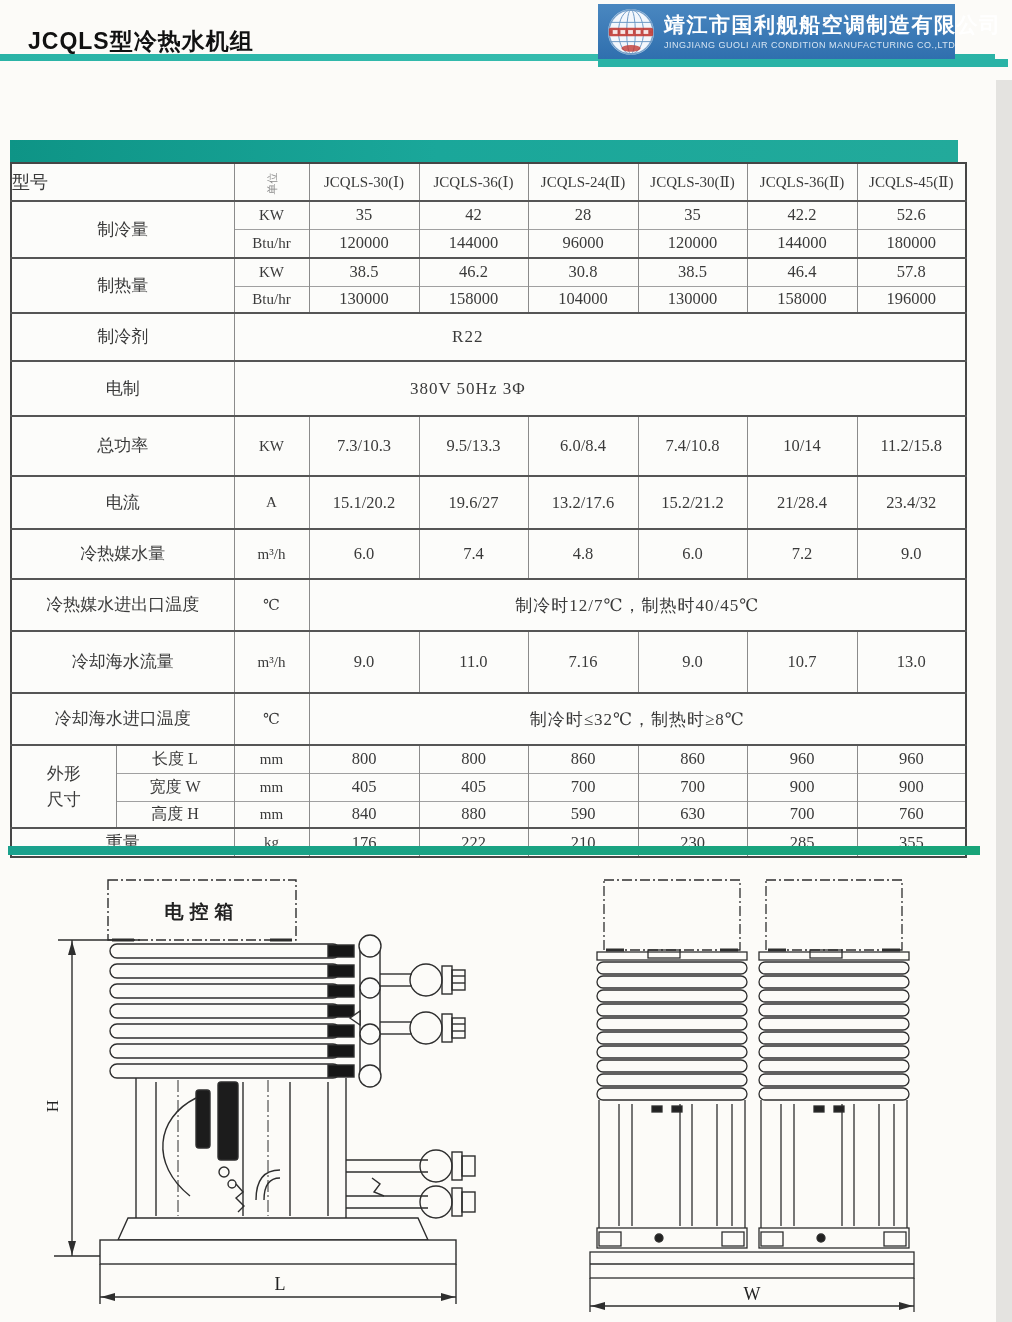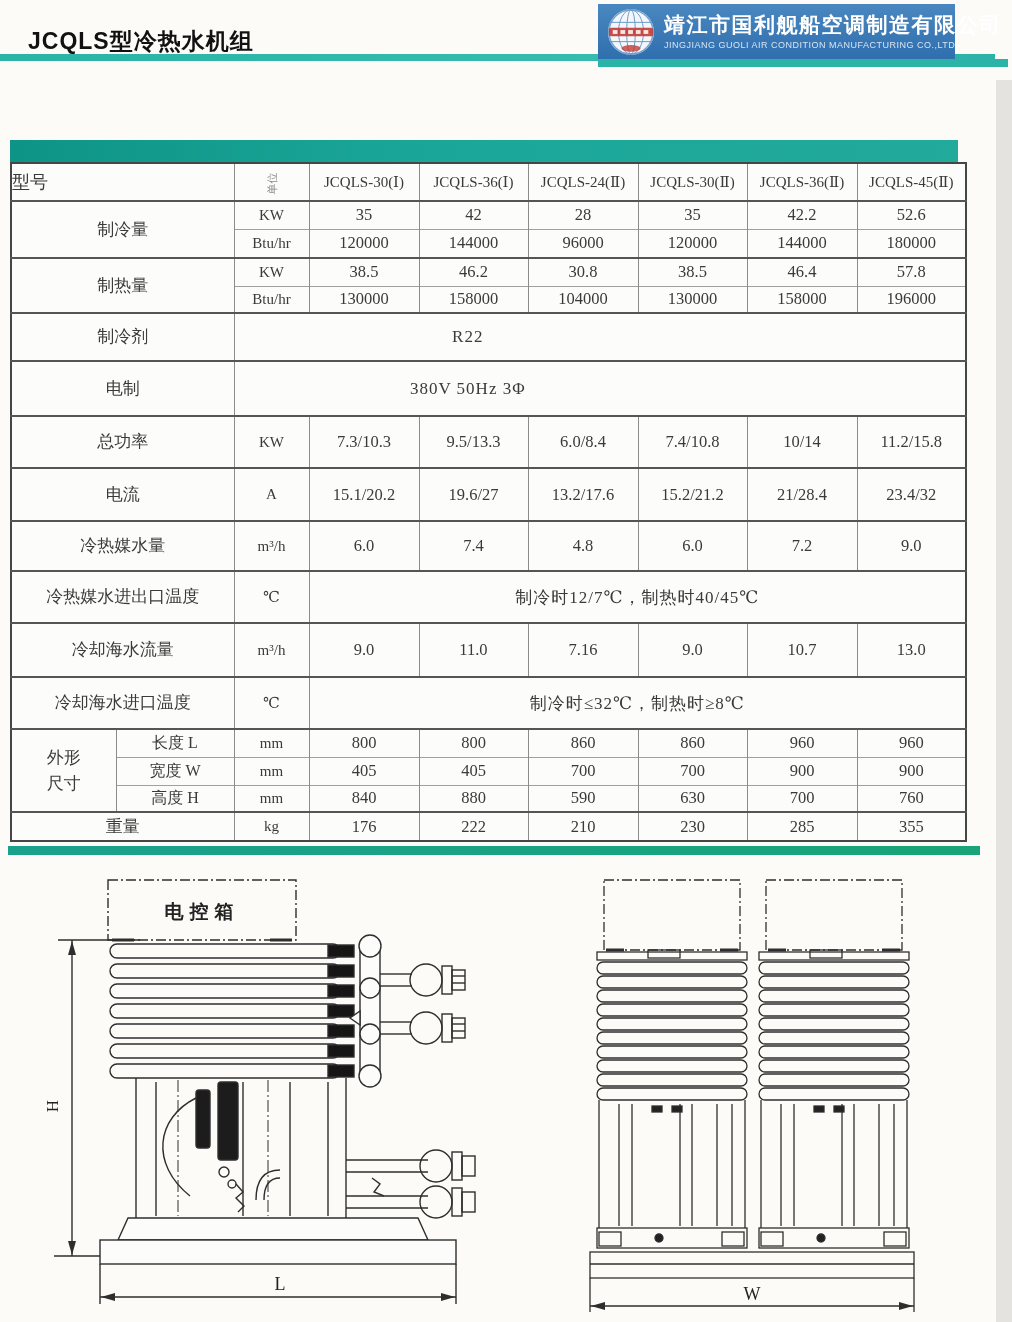--- a/index.html
+++ b/index.html
@@ -146,21 +146,21 @@
           <td class="val">196000</td>
         </tr>
         <tr style="height: 48px;">
           <td class="lbl" rowspan="1" colspan="2">制冷剂</td>
           <td class="merged shift" colspan="7">R22</td>
         </tr>
         <tr style="height: 55px;">
           <td class="lbl" rowspan="1" colspan="2">电制</td>
           <td class="merged shift" colspan="7">380V 50Hz 3Φ</td>
         </tr>
-        <tr style="height: 52px;">
+        <tr style="height: 60px;">
           <td class="lbl" rowspan="1" colspan="2">总功率</td>
           <td class="unit">KW</td>
           <td class="val">7.3/10.3</td>
           <td class="val">9.5/13.3</td>
           <td class="val">6.0/8.4</td>
           <td class="val">7.4/10.8</td>
           <td class="val">10/14</td>
           <td class="val">11.2/15.8</td>
         </tr>
         <tr style="height: 53px;">
@@ -181,21 +181,21 @@
           <td class="val">4.8</td>
           <td class="val">6.0</td>
           <td class="val">7.2</td>
           <td class="val">9.0</td>
         </tr>
         <tr style="height: 52px;">
           <td class="lbl" rowspan="1" colspan="2">冷热媒水进出口温度</td>
           <td class="unit">℃</td>
           <td class="merged" colspan="6">制冷时12/7℃，制热时40/45℃</td>
         </tr>
-        <tr style="height: 54px;">
+        <tr style="height: 62px;">
           <td class="lbl" rowspan="1" colspan="2">冷却海水流量</td>
           <td class="unit">m³/h</td>
           <td class="val">9.0</td>
           <td class="val">11.0</td>
           <td class="val">7.16</td>
           <td class="val">9.0</td>
           <td class="val">10.7</td>
           <td class="val">13.0</td>
         </tr>
         <tr style="height: 52px;">

